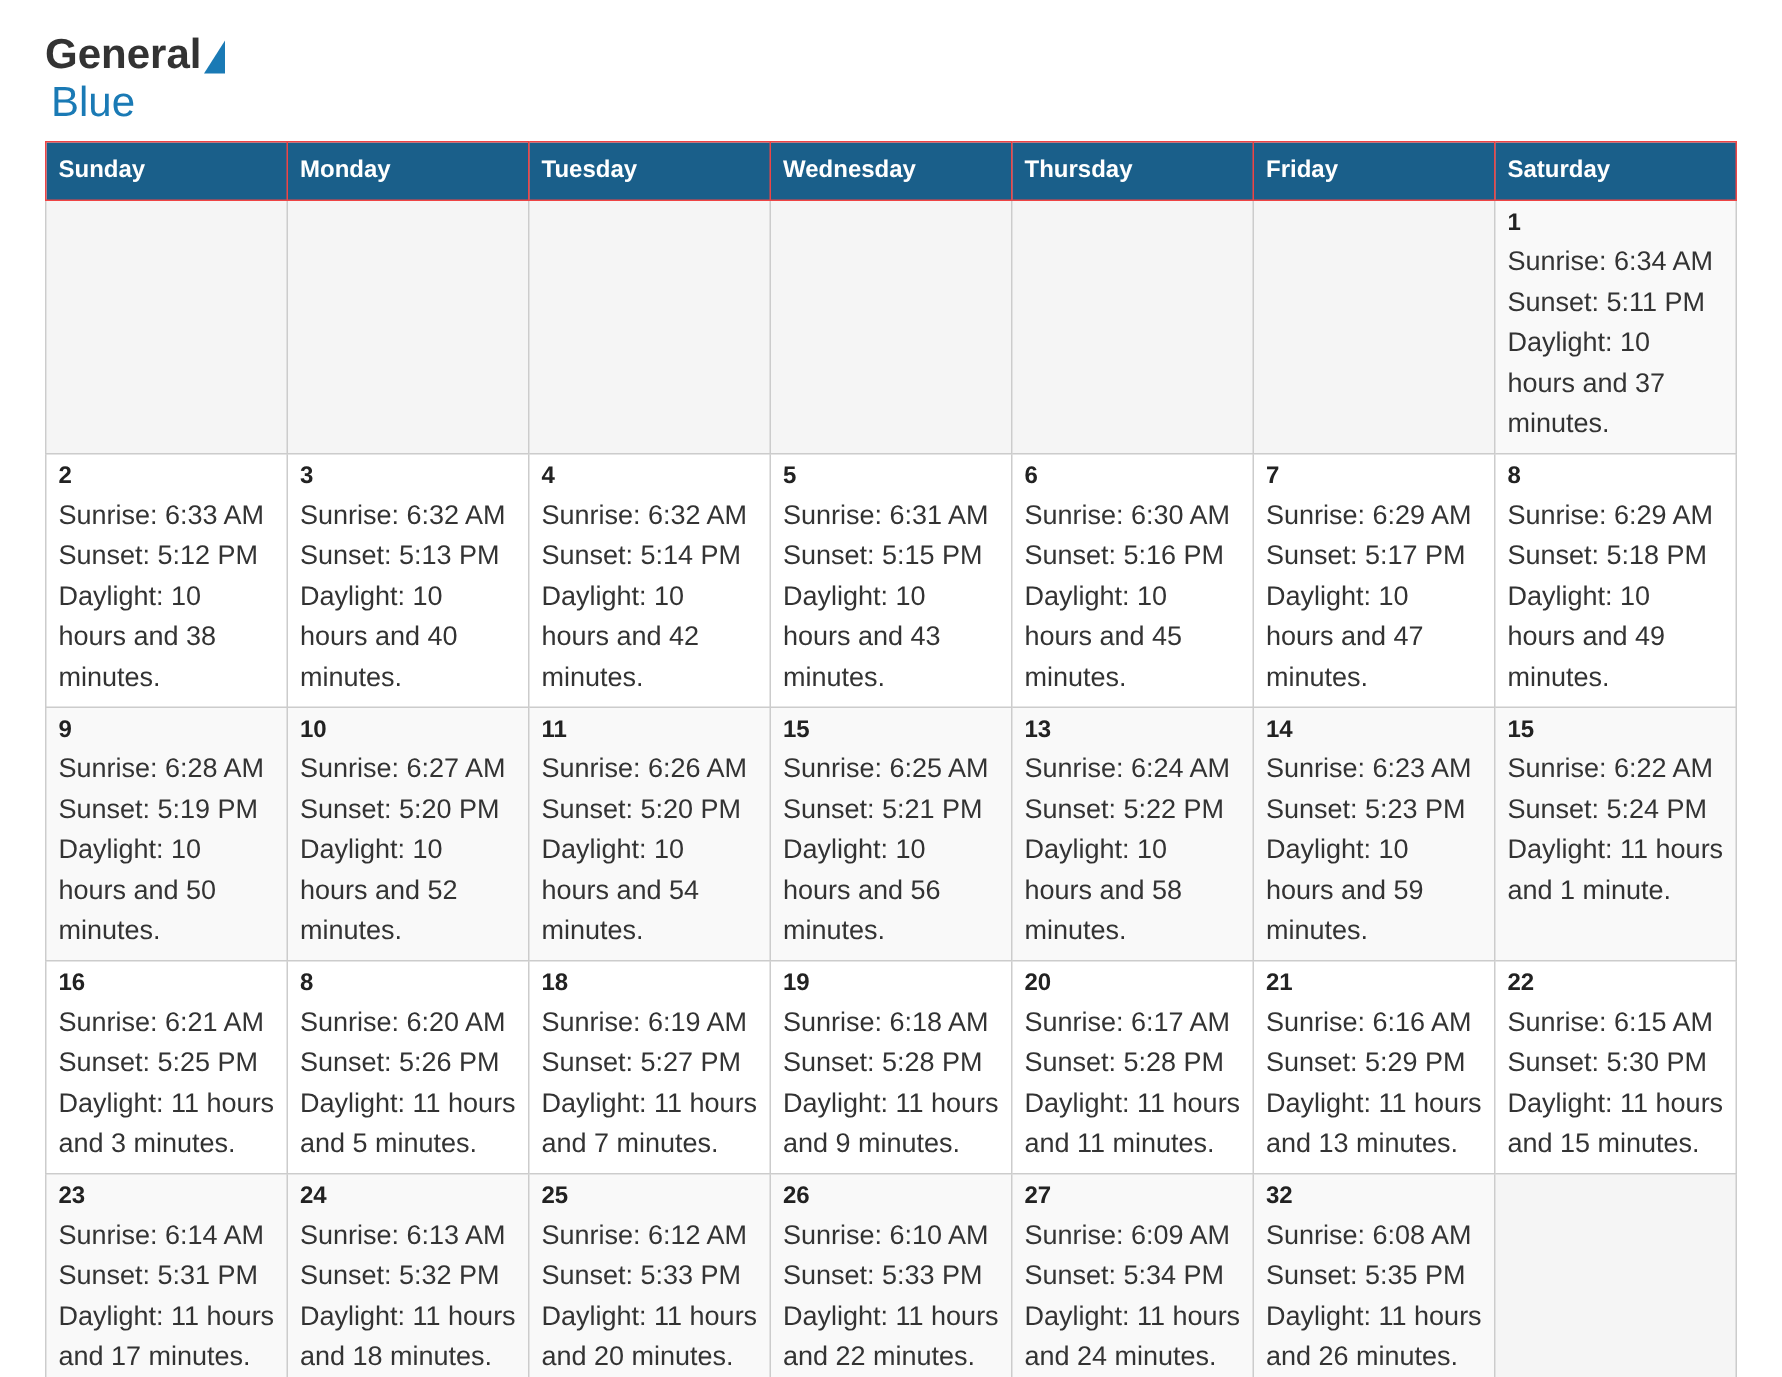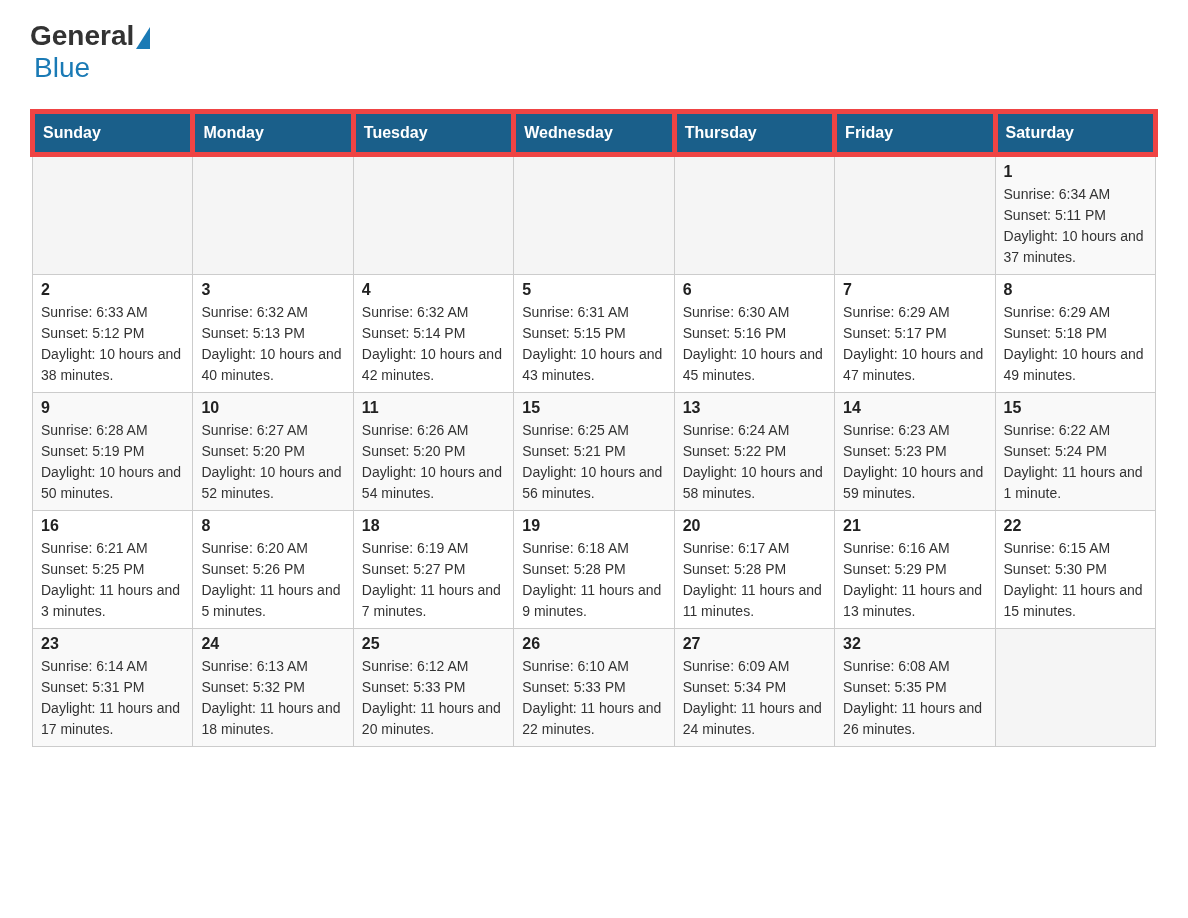--- a/index.html
+++ b/index.html
@@ -8,21 +8,21 @@
       background: #fff;
       color: #222;
       width: 1188px;
       min-height: 918px;
       padding: 20px 30px;
     }
     .header-area {
       display: flex;
       justify-content: space-between;
       align-items: flex-start;
-      margin-bottom: 25px;
+      margin-bottom: 10px;
     }
     .logo {
       display: flex;
       flex-direction: column;
       align-items: flex-start;
     }
     .logo-top {
       display: flex;
       align-items: center;
     }
@@ -64,21 +64,21 @@
       border-collapse: collapse;
       margin-top: 8px;
     }
     .calendar thead tr th {
       background-color: #1a5f8a;
       color: #fff;
       font-size: 16px;
       font-weight: bold;
       padding: 10px 8px;
       text-align: left;
-      border: 5px solid #ef4444;
+      border: 1px solid #ef4444;
     }
     .calendar tbody tr td {
       vertical-align: top;
       border: 1px solid #ccc;
       padding: 6px 8px;
       width: calc(100% / 7);
       min-height: 110px;
       font-size: 13px;
       color: #333;
       background: #fff;
@@ -90,21 +90,21 @@
       background: #fff;
     }
     .day-number {
       font-size: 16px;
       font-weight: bold;
       color: #222;
       display: block;
       margin-bottom: 3px;
     }
     .day-info {
-      font-size: 14px;
+      font-size: 18px;
       color: #333;
       line-height: 1.5;
     }
     .empty-cell {
       background: #f5f5f5 !important;
     }
     .top-border-row td {
       border-top: 2px solid #999;
     }
   </style>

